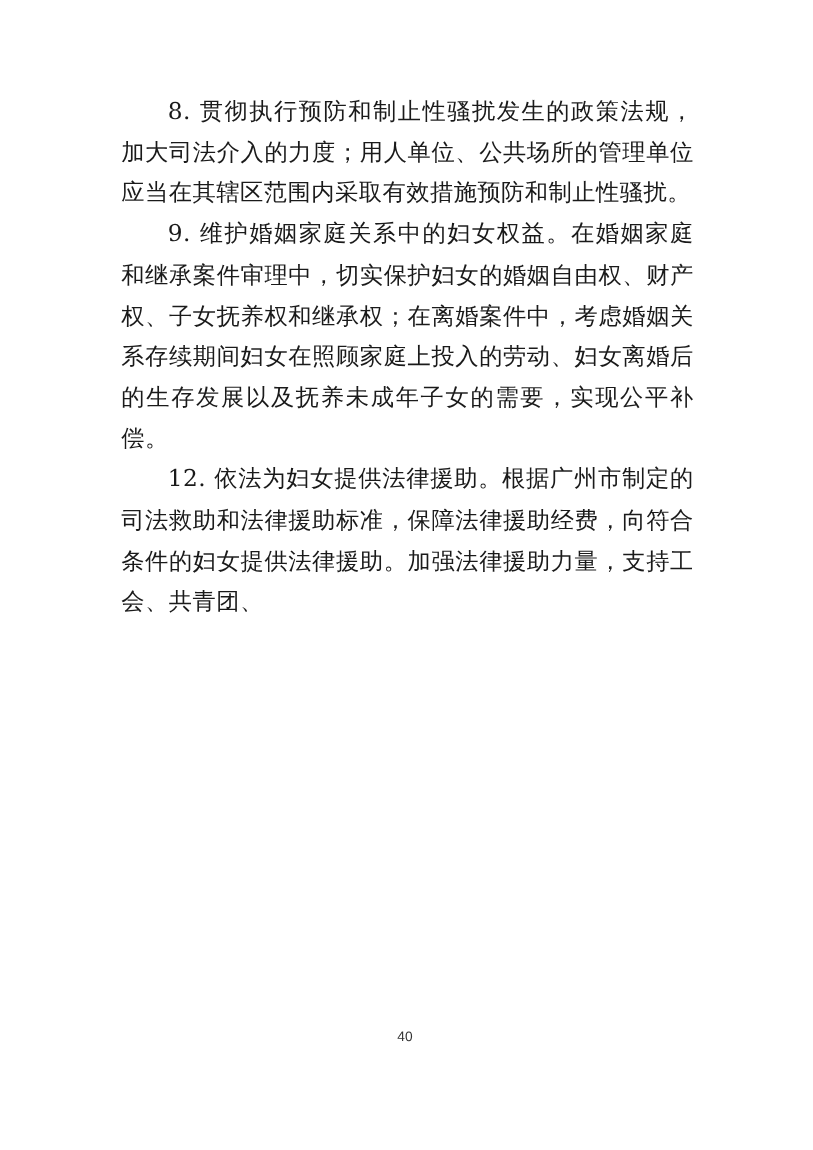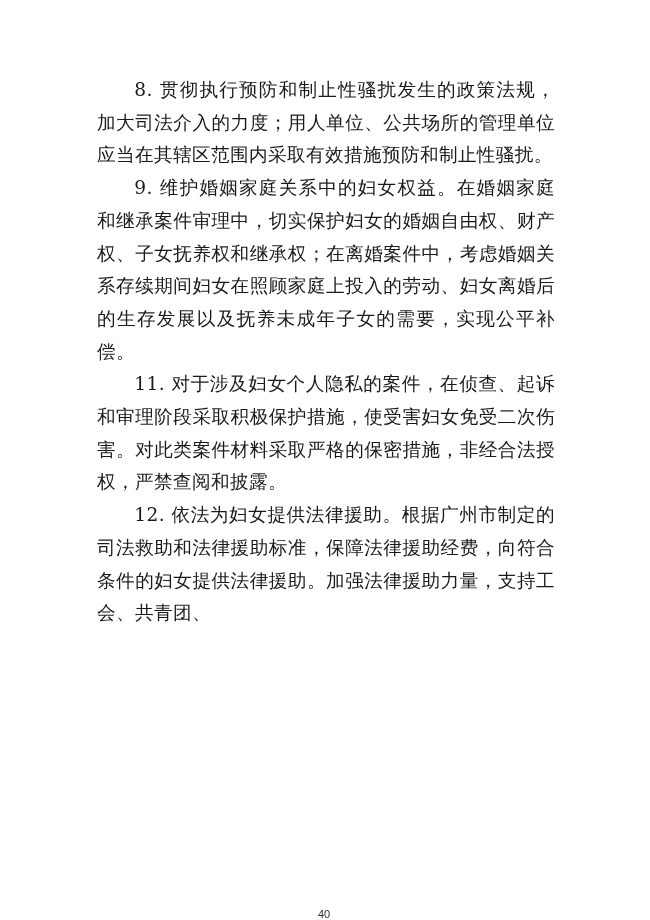--- a/index.html
+++ b/index.html
@@ -28,30 +28,29 @@
       text-indent: 2em;
       text-align: justify;
       text-justify: inter-character;
       letter-spacing: 0.4px;
       word-break: break-all;
     }
     .page-number {
       position: absolute;
       left: 0;
       width: 648px;
-      top: 908px;
+      top: 824px;
       text-align: center;
       font-family: "Liberation Sans", sans-serif;
       font-size: 11px;
       color: #333333;
     }
   </style>
 </head>
 <body>
 
 <div class="page">
   <p class="para">8. 贯彻执行预防和制止性骚扰发生的政策法规，加大司法介入的力度；用人单位、公共场所的管理单位应当在其辖区范围内采取有效措施预防和制止性骚扰。</p>
   <p class="para">9. 维护婚姻家庭关系中的妇女权益。在婚姻家庭和继承案件审理中，切实保护妇女的婚姻自由权、财产权、子女抚养权和继承权；在离婚案件中，考虑婚姻关系存续期间妇女在照顾家庭上投入的劳动、妇女离婚后的生存发展以及抚养未成年子女的需要，实现公平补偿。</p>
-  <p class="para">11. 对于涉及妇女个人隐私的案件，在侦查、起诉和审理阶段采取积极保护措施，使受害妇女免受二次伤害。对此类案件材料采取严格的保密措施，非经合法授权，严禁查阅和披露。</p>
   <p class="para">12. 依法为妇女提供法律援助。根据广州市制定的司法救助和法律援助标准，保障法律援助经费，向符合条件的妇女提供法律援助。加强法律援助力量，支持工会、共青团、</p>
 </div>
 
 <div class="page-number">40</div>
 
 </body></html>

